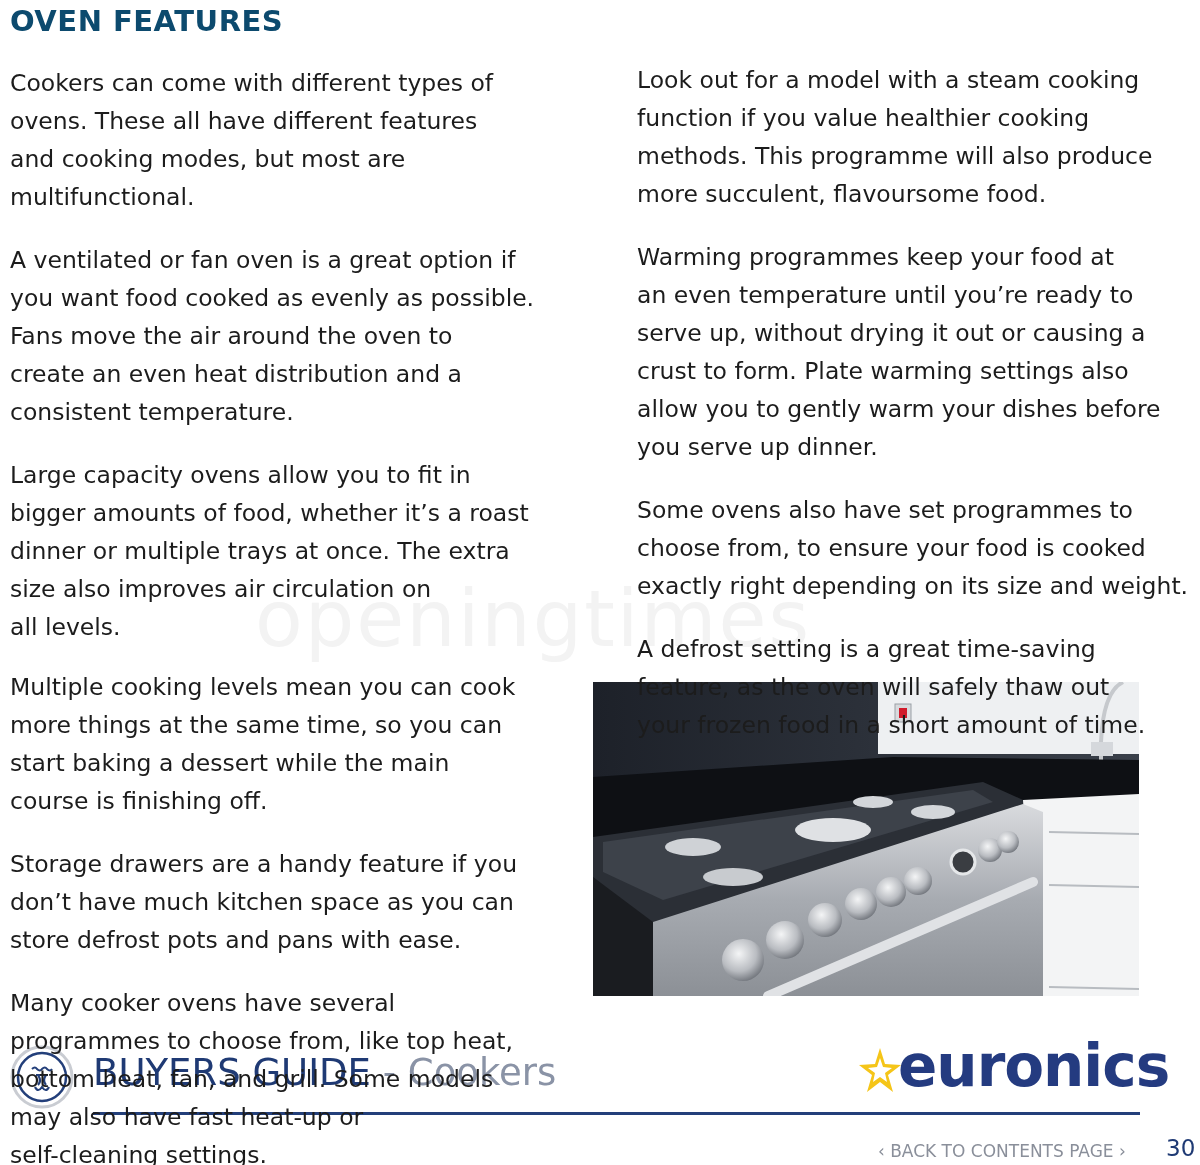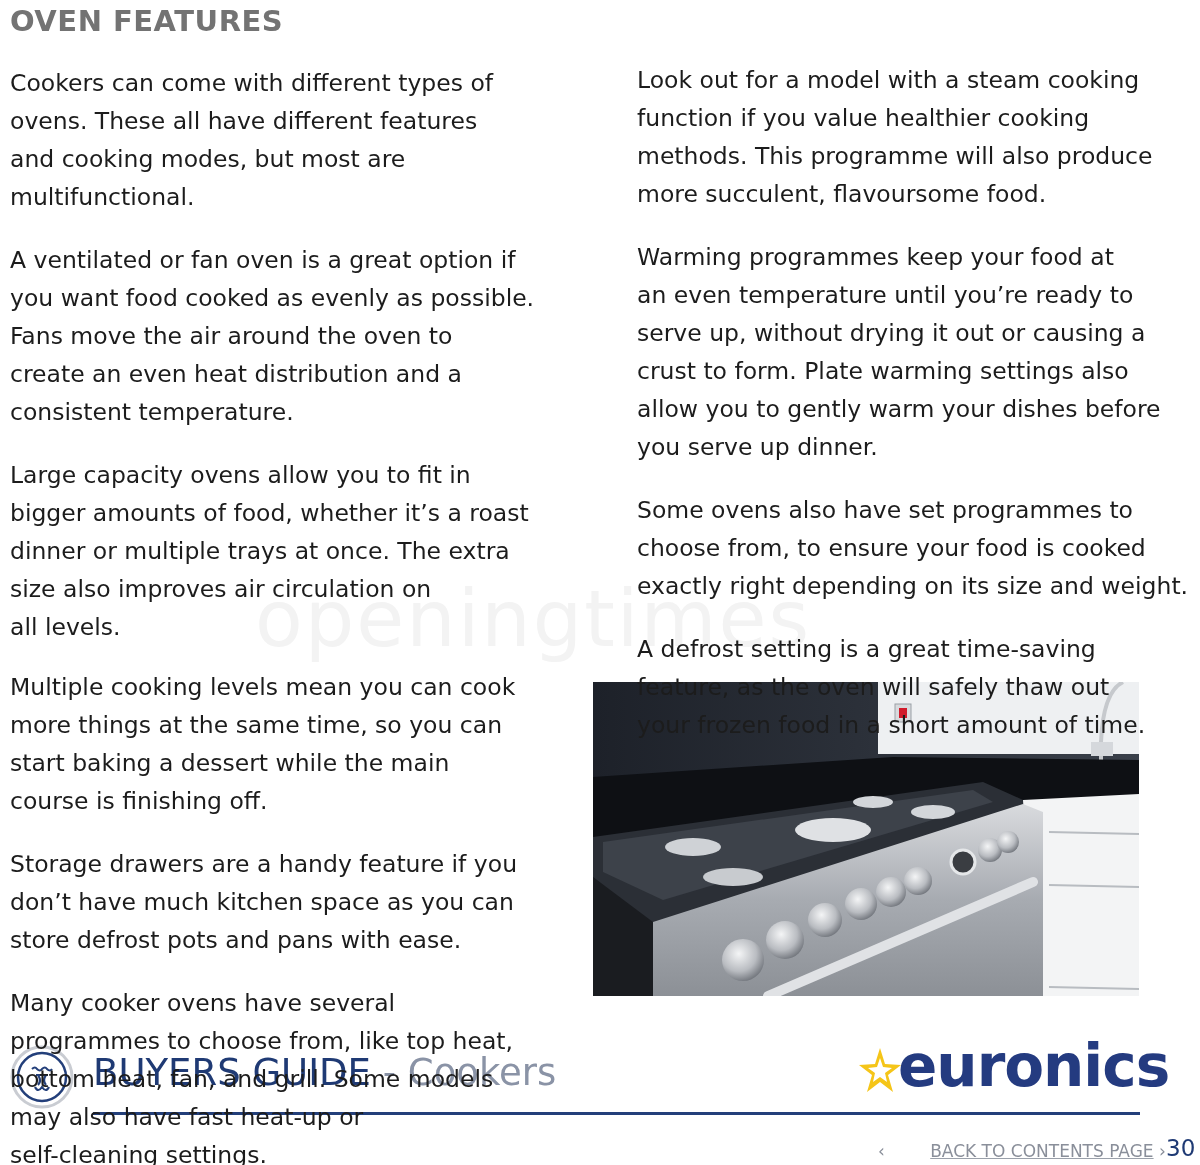--- a/index.html
+++ b/index.html
@@ -1,36 +1,36 @@
 <!DOCTYPE html>
 <html><head>
 <meta charset="utf-8">
 <style>
   html, body { margin: 0; padding: 0; background: #ffffff; }
   body { width: 1200px; height: 1165px; position: relative; overflow: hidden;
          font-family: "DejaVu Sans", sans-serif; color: #1c1c1c; }
   .title { position: absolute; left: 10px; top: 4px; font-size: 29px; font-weight: bold;
-           color: #737373; letter-spacing: 0.5px; font-family: "DejaVu Sans", sans-serif; }
+           color: #0c4a6e; letter-spacing: 0.5px; font-family: "DejaVu Sans", sans-serif; }
   .col { position: absolute; font-size: 23.5px; line-height: 38px; }
   .col p { margin: 0 0 25px 0; white-space: pre-line; }
   .col-left { left: 10px; top: 64px; width: 560px; }
   .col-right { left: 593px; top: 61px; width: 600px; margin-left: 44px; }
   .watermark { position: absolute; left: 255px; top: 542px; font-size: 78px; color: #f3f3f3;
                letter-spacing: 2px; z-index: 0; pointer-events: none; margin-top: 32px; }
   .col, .title { z-index: 1; }
   .photo { position: absolute; left: 593px; top: 682px; width: 546px; height: 314px; overflow: hidden; background: #2a2f38; }
   .footer-icon { position: absolute; left: 10px; top: 1045px; width: 64px; height: 64px; }
   .footer-title { position: absolute; left: 93px; top: 1051px; font-size: 37px; color: #1f3a74; }
   .footer-title .sub { color: #8a93a6; }
   .footer-rule { position: absolute; left: 93px; top: 1112px; width: 1047px; height: 3px; background: #233f7a; }
   .logo { position: absolute; left: 858px; top: 1040px; width: 285px; height: 60px; }
   .logo-text { position: absolute; left: 40px; top: -8px; font-size: 58px; font-weight: bold; color: #243b80;
                letter-spacing: -1px; font-family: "DejaVu Sans", sans-serif; }
   .back-link { position: absolute; left: 878px; top: 1141px; font-size: 17px; color: #8a8f9a; }
-  .back-link .lbl { text-decoration: underline; text-decoration-color: #9aa0aa; margin-left: 40px; }
+  .back-link .lbl { text-decoration-color: #9aa0aa; }
   .page-num { position: absolute; left: 1166px; top: 1135px; font-size: 23px; color: #1f3a74; }
 </style>
 </head>
 <body>
 
 <div class="title">OVEN FEATURES</div>
 
 <div class="watermark">openingtimes</div>
 
 <div class="col col-left">

